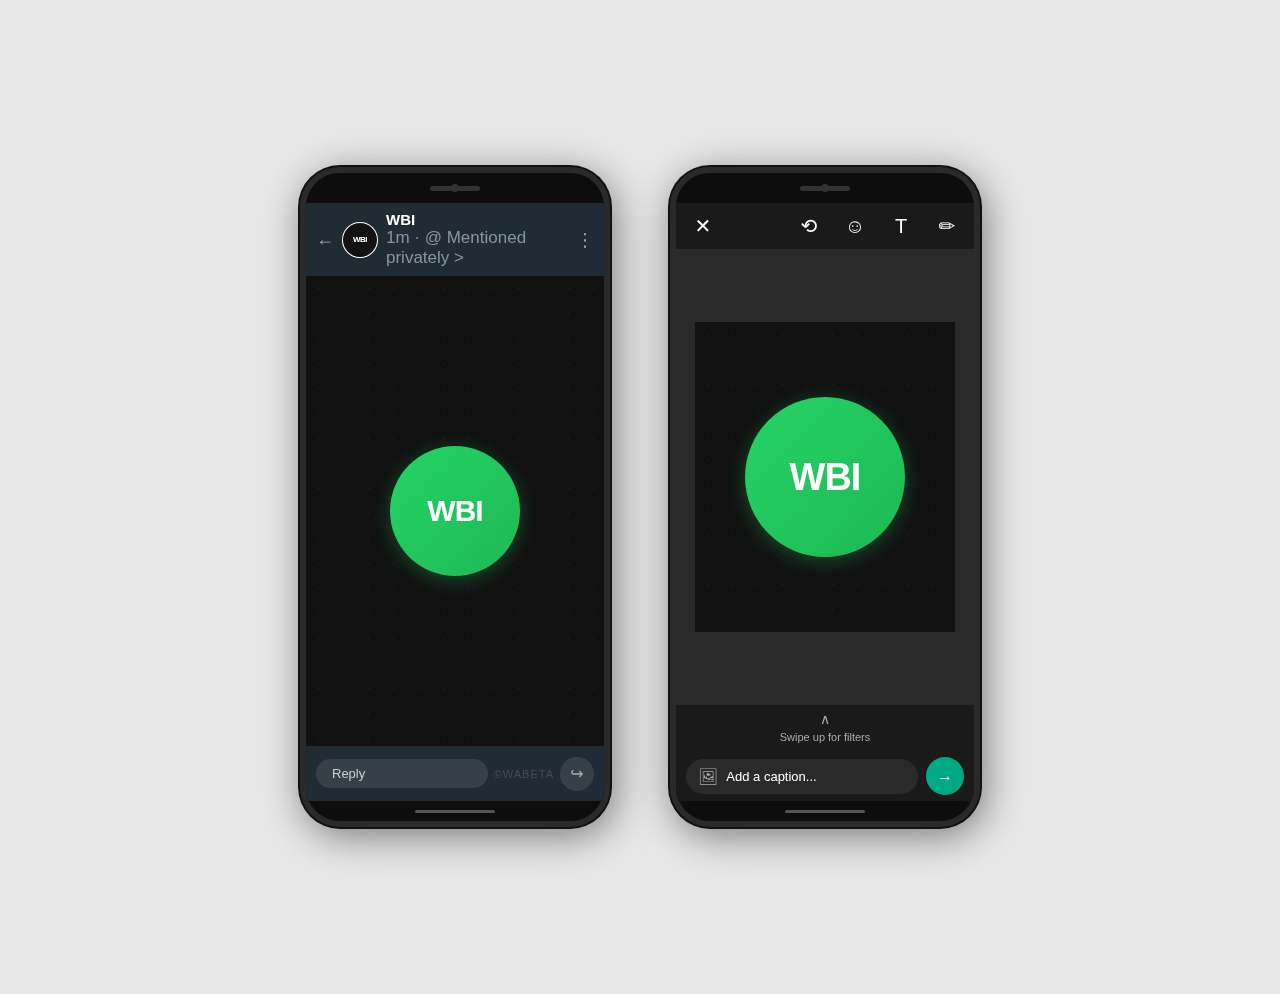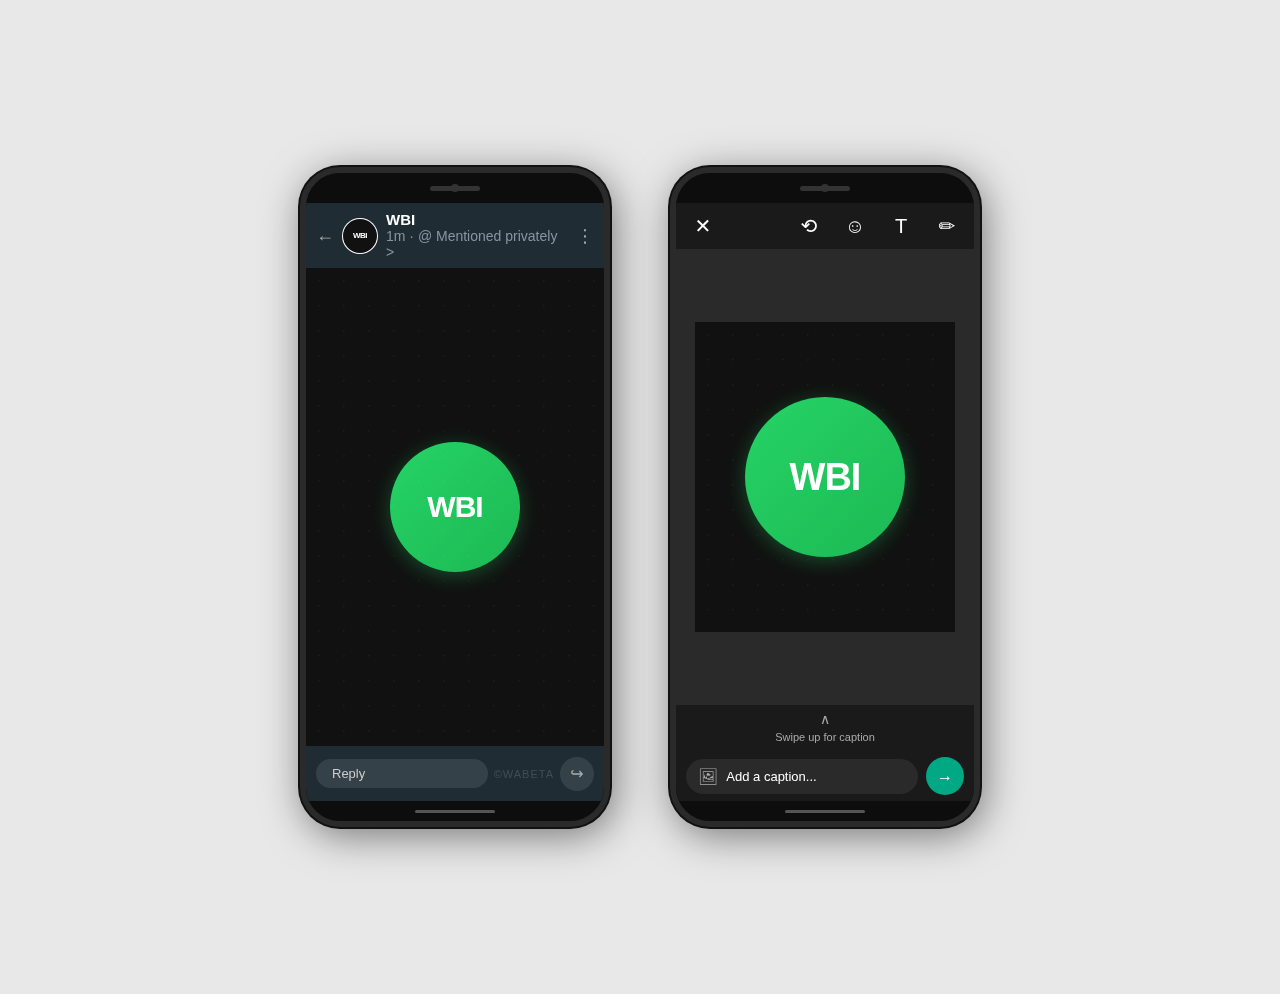--- a/index.html
+++ b/index.html
@@ -175,21 +175,21 @@
     }
 
     .chat-name {
       color: #fff;
       font-size: 15px;
       font-weight: 600;
     }
 
     .chat-status {
       color: #8696a0;
-      font-size: 14px;
+      font-size: 17px;
       display: flex;
       align-items: center;
       gap: 3px;
     }
 
     .chat-more-btn {
       color: #aaa;
       font-size: 18px;
     }
 
@@ -522,21 +522,21 @@
         <div class="editor-image-inner">
           <div class="editor-wbi-circle">
             <span class="editor-wbi-text">WBI</span>
           </div>
         </div>
       </div>
     </div>
 
     <div class="editor-swipe-area">
       <span class="swipe-arrow">∧</span>
-      <span class="swipe-text">Swipe up for caption</span>
+      <span class="swipe-text">Swipe up for filters</span>
     </div>
 
     <div class="editor-caption-bar">
       <div class="caption-input-wrap">
         <span class="caption-gallery-icon">🖼</span>
         <span class="caption-placeholder">Add a caption...</span>
       </div>
       <div class="caption-send-btn">
         <span>→</span>
       </div>

